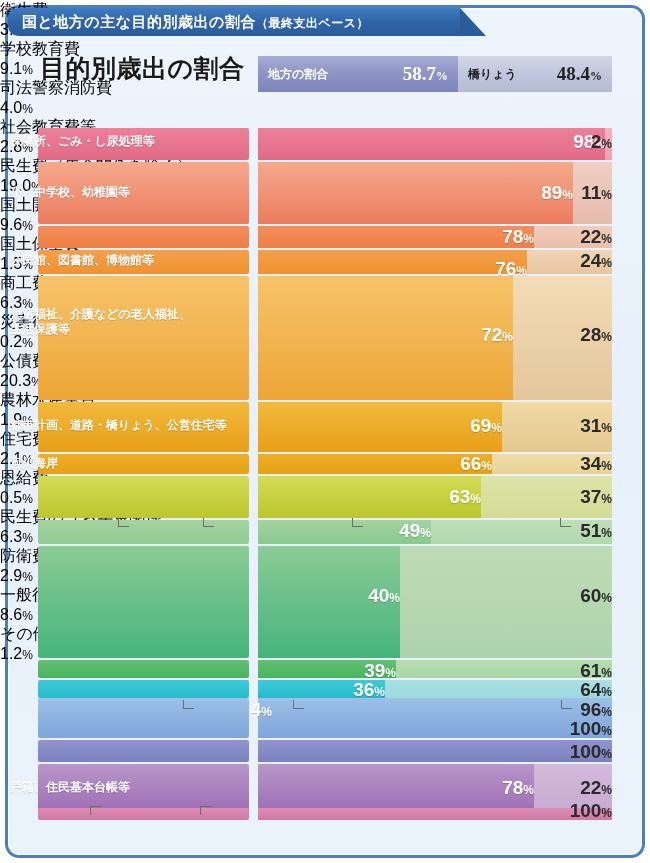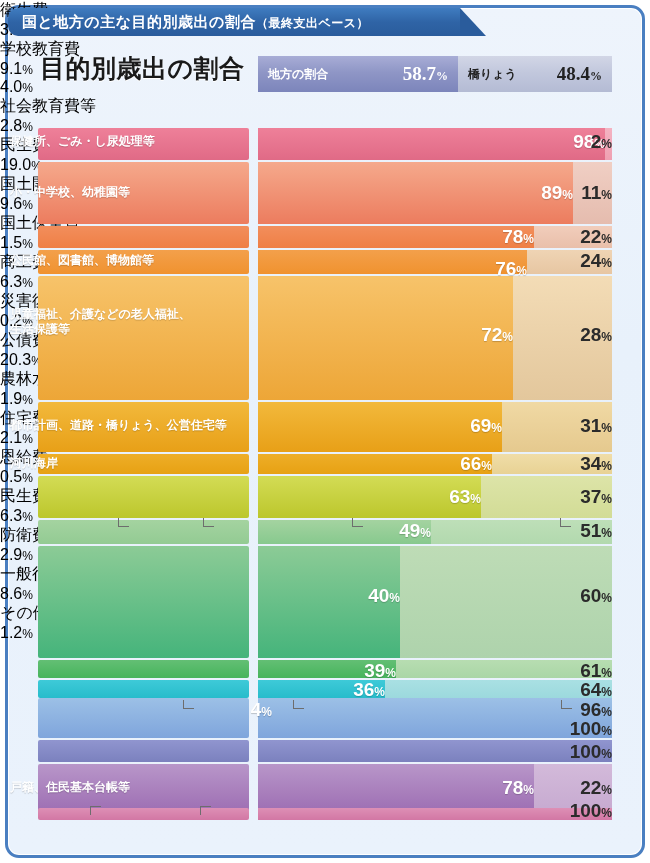--- a/index.html
+++ b/index.html
@@ -147,20 +147,21 @@
     <div class="lbar" style="top: 680px; height: 18px; background: linear-gradient(rgb(62, 202, 216) 0%, rgb(39, 188, 203) 100%);"></div>
     <div class="lbar" style="top: 700px; height: 20px; background: linear-gradient(rgb(156, 192, 230) 0%, rgb(134, 172, 224) 100%);"></div>
     <div class="lbar" style="top: 740px; height: 22px; background: linear-gradient(rgb(144, 149, 207) 0%, rgb(123, 129, 190) 100%);"></div>
     <div class="lbar" style="top: 764px; height: 54px; background: linear-gradient(rgb(184, 150, 201) 0%, rgb(154, 105, 176) 100%);"></div>
     <div class="lbar" style="top: 808px; height: 12px; background: linear-gradient(rgb(221, 143, 181) 0%, rgb(210, 119, 164) 100%);"></div>
     <div class="lbar" style="top: 698px; height: 40px; background: linear-gradient(rgb(156, 192, 230) 0%, rgb(127, 165, 220) 100%);"></div>
     <div class="ltext" style="top: 134px;">衛生費</div>
     <div class="lval" style="top: 131px; right: 401px;">3.7<span class="pc">%</span></div>
     <div class="ltext" style="top: 185px;">学校教育費</div>
     <div class="lval" style="top: 182px; right: 401px;">9.1<span class="pc">%</span></div>
+    <div class="ltext" style="top: 229px;">司法警察消防費</div>
     <div class="lval" style="top: 226px; right: 401px;">4.0<span class="pc">%</span></div>
     <div class="ltext" style="top: 253px;">社会教育費等</div>
     <div class="lval" style="top: 250px; right: 401px;">2.8<span class="pc">%</span></div>
     <div class="ltext" style="top: 327px;">民生費<span class="tiny">（年金関係を除く）</span></div>
     <div class="lval" style="top: 324px; right: 401px;">19.0<span class="pc">%</span></div>
     <div class="ltext" style="top: 418px;">国土開発費</div>
     <div class="lval" style="top: 415px; right: 401px;">9.6<span class="pc">%</span></div>
     <div class="ltext" style="top: 456px;">国土保全費</div>
     <div class="lval" style="top: 453px; right: 401px;">1.5<span class="pc">%</span></div>
     <div class="ltext" style="top: 489px;">商工費</div>

